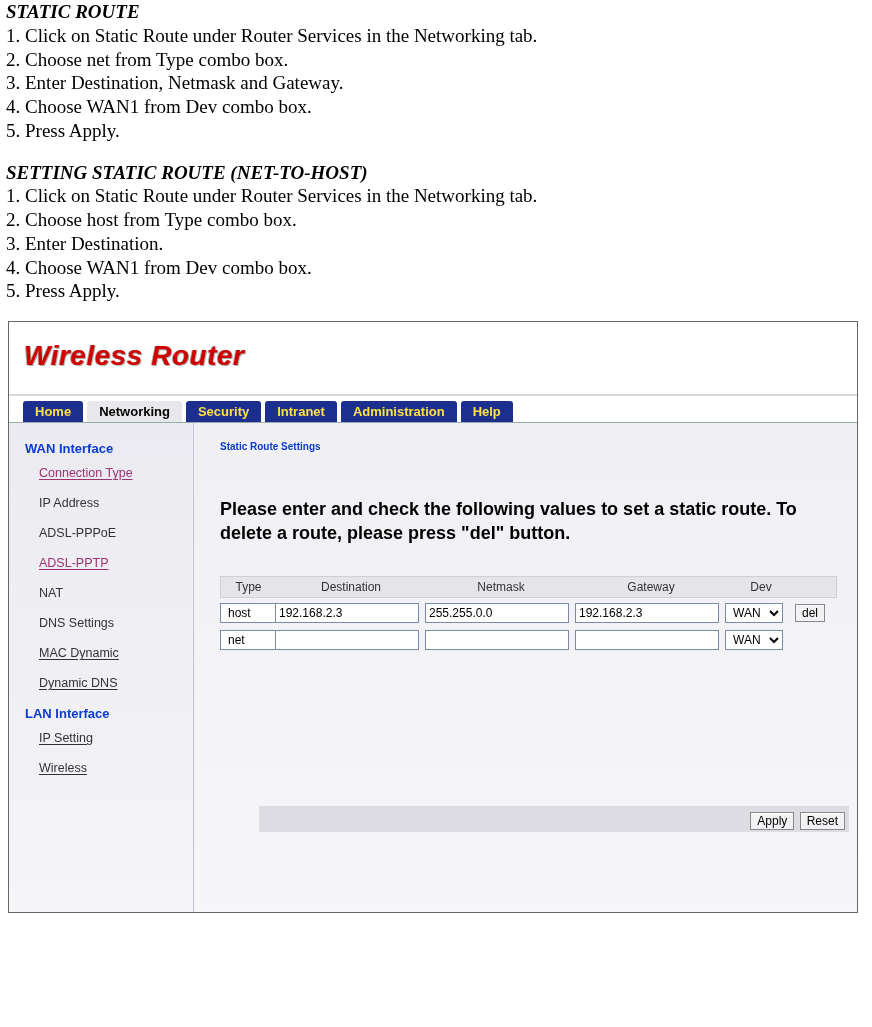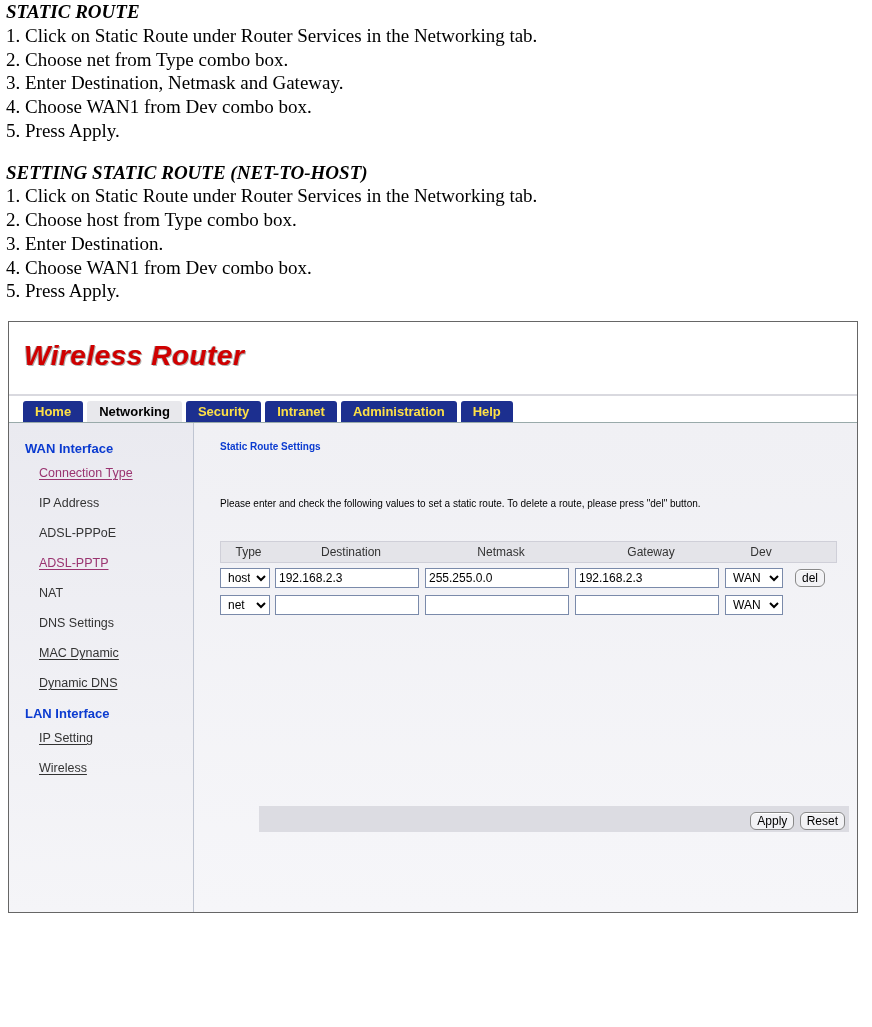--- a/index.html
+++ b/index.html
@@ -106,22 +106,22 @@
     padding: 18px 20px 10px 26px;
     position: relative;
   }
   .content-title {
     color: #0b3bd0;
     font-weight: bold;
     font-size: 10px;
     margin-bottom: 20px;
   }
   .content-text {
-    font-size: 10px;
-    font-weight: normal;
+    font-size: 18px;
+    font-weight: bold;
     color: #000;
     line-height: 1.35;
     margin-bottom: 30px;
     margin-top: 45px;
   }
   .route-table {
     width: 100%;
   }
   .thead {
     display: flex;
@@ -146,31 +146,31 @@
     padding: 2px 0;
   }
   .trow select, .trow input[type=text] {
     font-family: Arial, sans-serif;
     font-size: 12px;
     height: 20px;
     border: 1px solid #7a8aaa;
     background: #fff;
     padding: 0 3px;
   }
-  .trow .col-type select { width: 50px; }
+  .trow .col-type select { width: 69px; }
   .trow .col-dest input,
   .trow .col-mask input,
   .trow .col-gw input { width: 144px; }
   .trow .col-dev select { width: 58px; }
   .btn {
     font-family: Arial, sans-serif;
     font-size: 12px;
     background: #f2f2f5;
     border: 1px solid #888;
-    border-radius: 6px;
+    border-radius: 0;
     padding: 1px 6px;
     cursor: pointer;
     box-shadow: inset 0 1px 0 #fff;
   }
   .button-bar {
     position: absolute;
     right: 8px;
     bottom: 80px;
     width: 590px;
     text-align: right;

